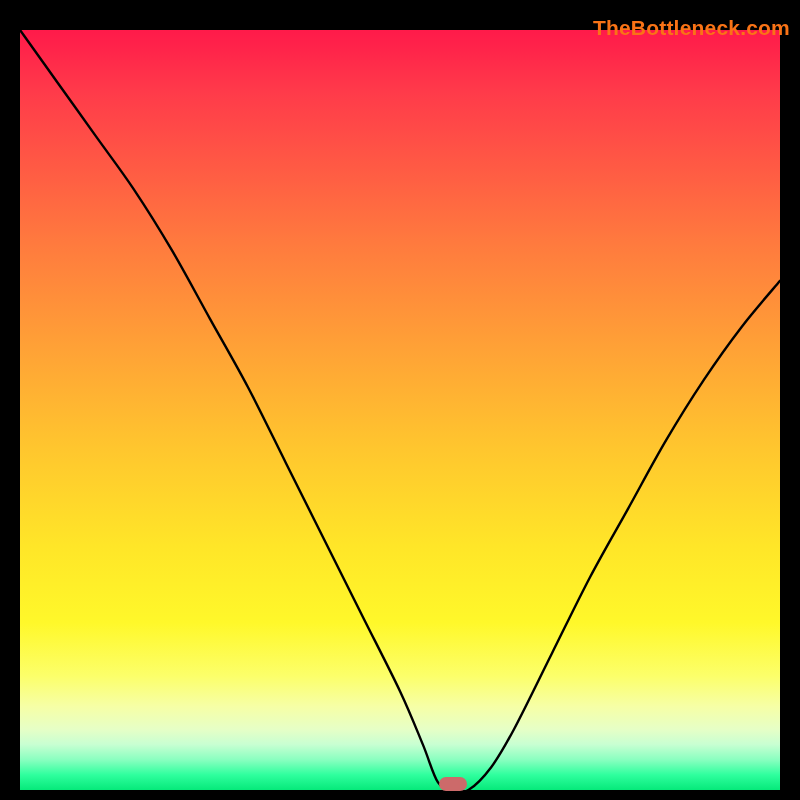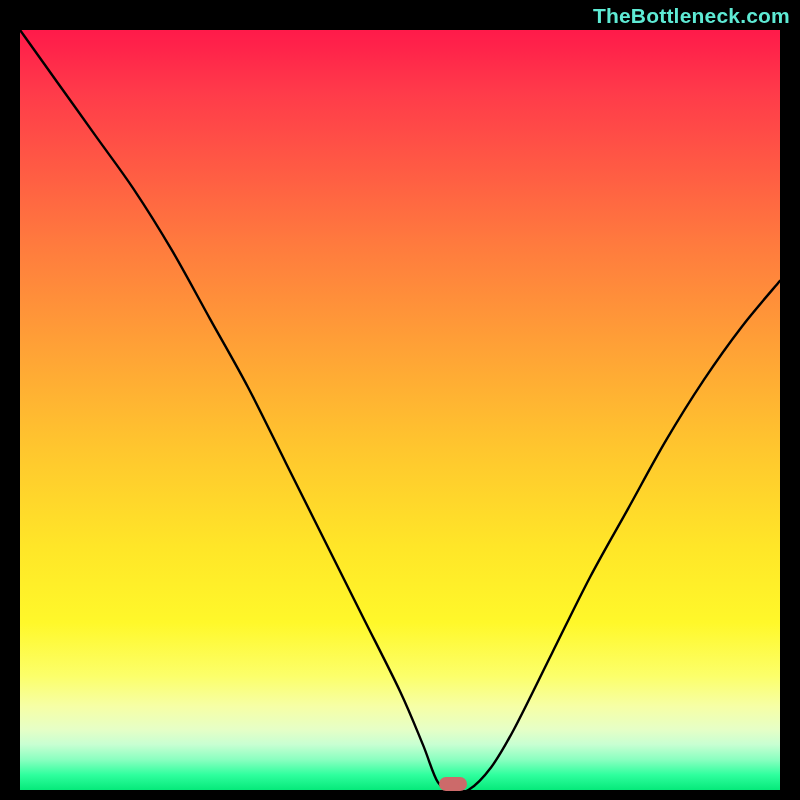--- a/index.html
+++ b/index.html
@@ -12,23 +12,23 @@
     font-family: Arial, Helvetica, sans-serif;
   }
   .frame {
     position: relative;
     width: 800px;
     height: 800px;
     background: #000;
   }
   .watermark {
     position: absolute;
-    top: 4px;
+    top: 16px;
     right: 10px;
-    color: #5eead4;
+    color: #f97316;
     font-size: 21px;
     font-weight: 600;
     letter-spacing: 0.2px;
     z-index: 5;
     user-select: none;
   }
   .plot {
     position: absolute;
     left: 20px;
     top: 30px;

